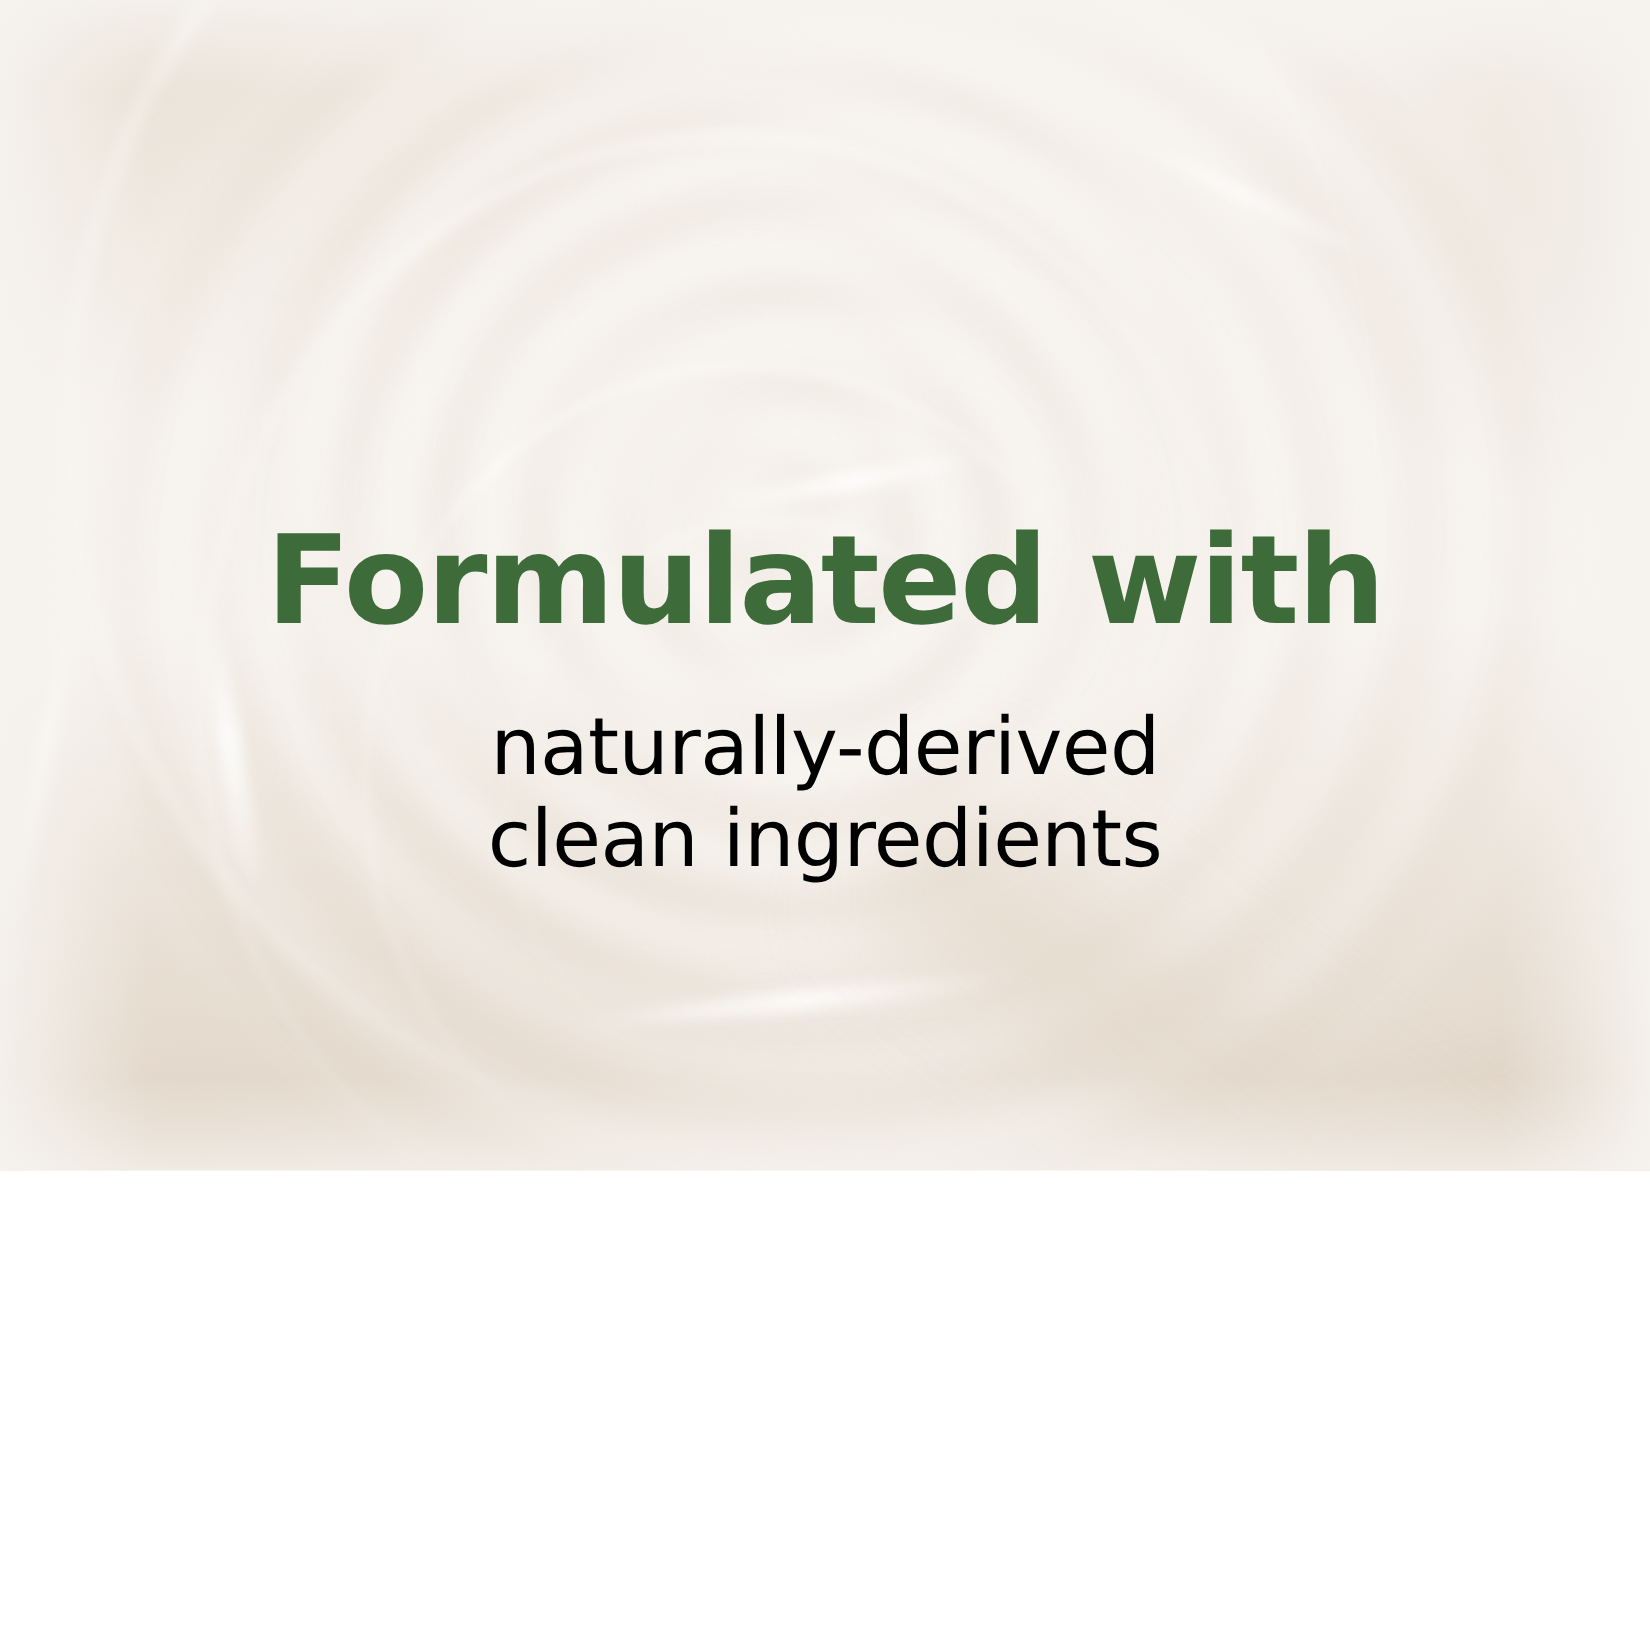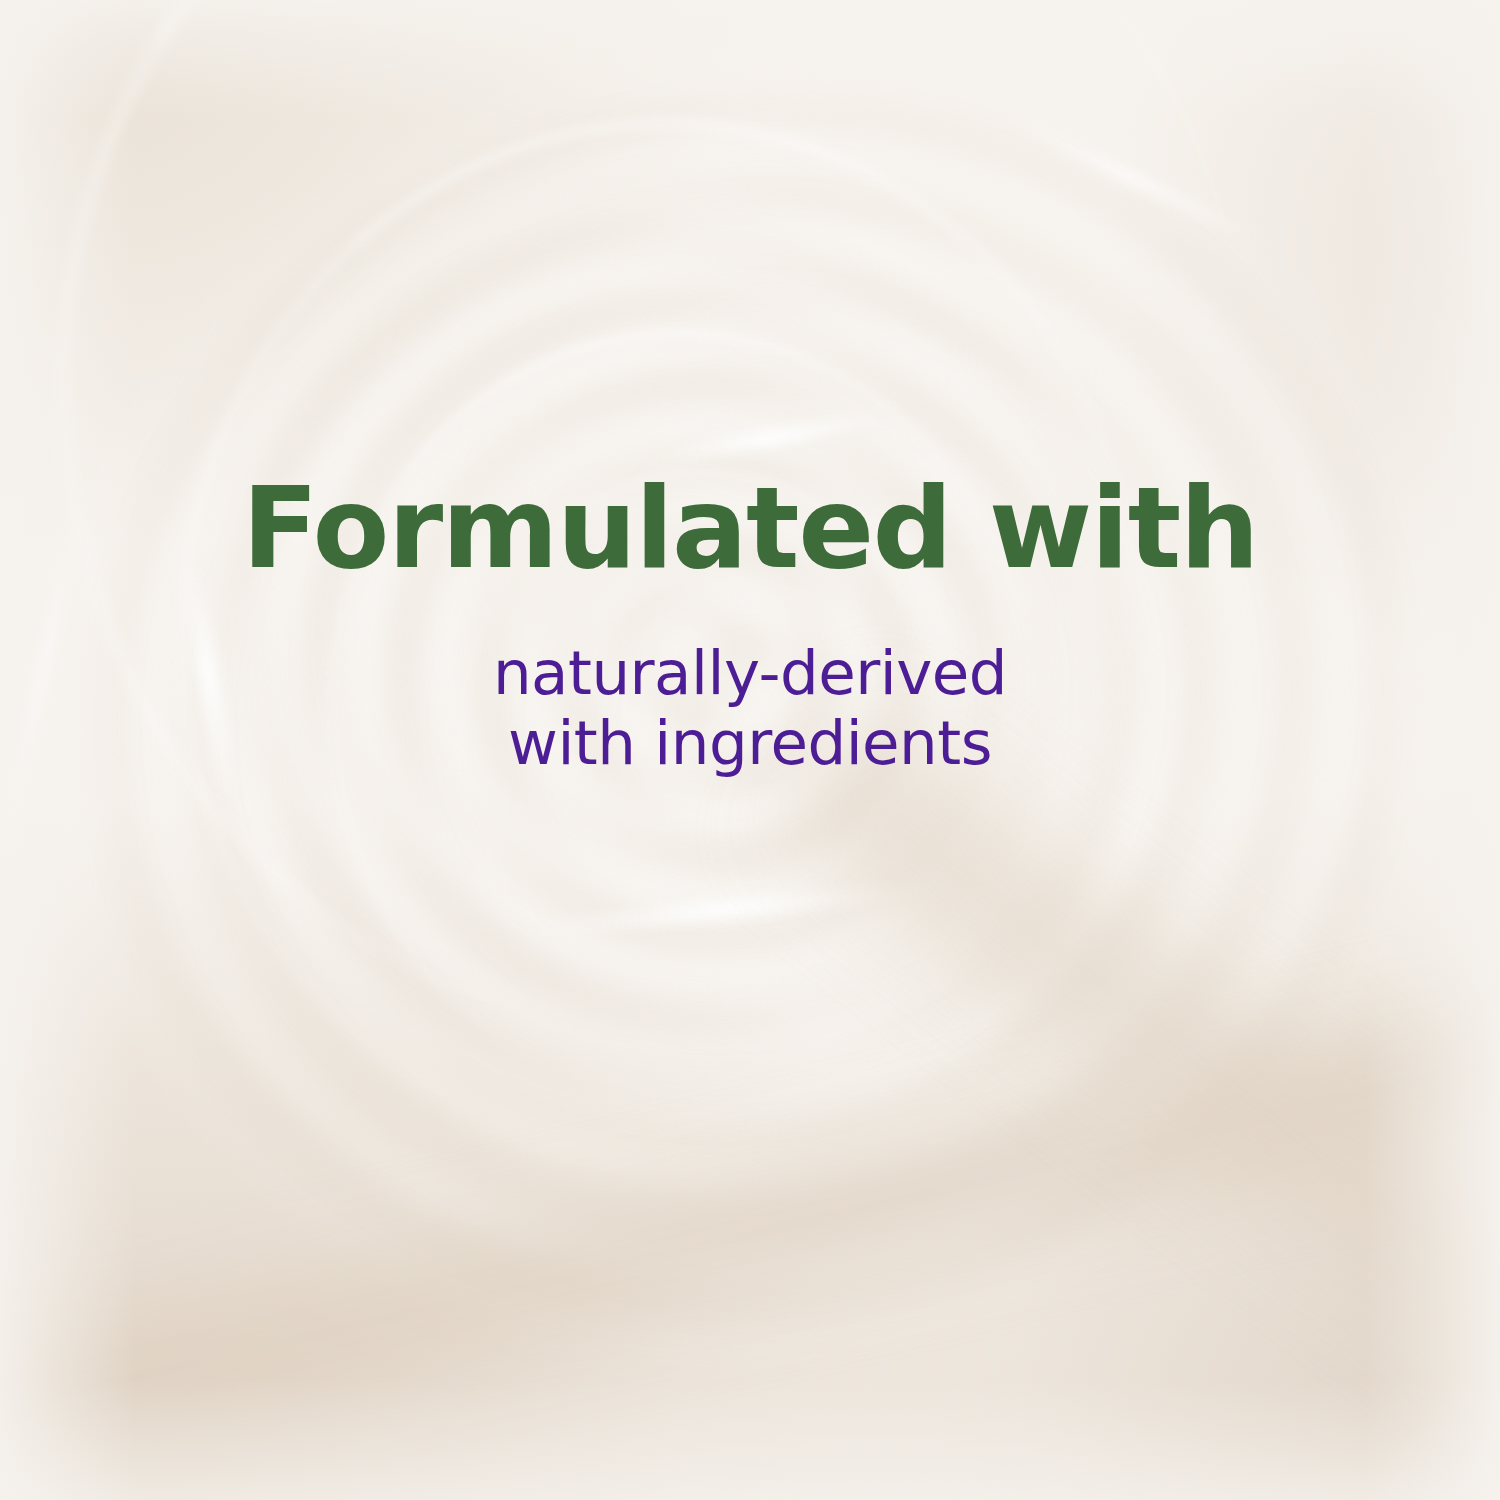--- a/index.html
+++ b/index.html
@@ -3,21 +3,21 @@
 <meta charset="utf-8">
 <style>
   html, body {
     margin: 0;
     padding: 0;
     background: #ffffff;
   }
   .canvas {
     position: relative;
     width: 1500px;
-    height: 1500px;
+    height: 1064px;
     overflow: hidden;
     background: #f7f4f0;
     font-family: "DejaVu Sans", "Liberation Sans", sans-serif;
   }
 
   
   .bg-base {
     position: absolute;
     inset: 0;
     background: #f6f2ed;
@@ -184,25 +184,25 @@
     line-height: 1.0;
     font-weight: 700;
     letter-spacing: -1.5px;
     color: #3e6b3a;
     white-space: nowrap;
   }
   .subhead {
     position: absolute;
     top: 638px;
     left: 0; right: 0;
-    font-size: 61px;
+    font-size: 72px;
     line-height: 1.15;
     font-weight: 400;
     letter-spacing: -0.5px;
-    color: #4c1d95;
+    color: #000000;
   }
   .subhead .line { display: block; }
   .bullets {
     position: absolute;
     top: 930px;
     left: 0; right: 0;
     color: #3c3c3a;
     font-weight: 400;
   }
   .bullet {
@@ -236,17 +236,17 @@
   <div class="band"></div>
   <div class="band-2"></div>
   <div class="edge-fade"></div>
 
   <div class="content">
 
     <div class="headline">Formulated with</div>
 
     <div class="subhead">
       <span class="line">naturally-derived</span>
-      <span class="line">with ingredients</span>
+      <span class="line">clean ingredients</span>
     </div>
 
   </div>
 </div>
 
 </body></html>

